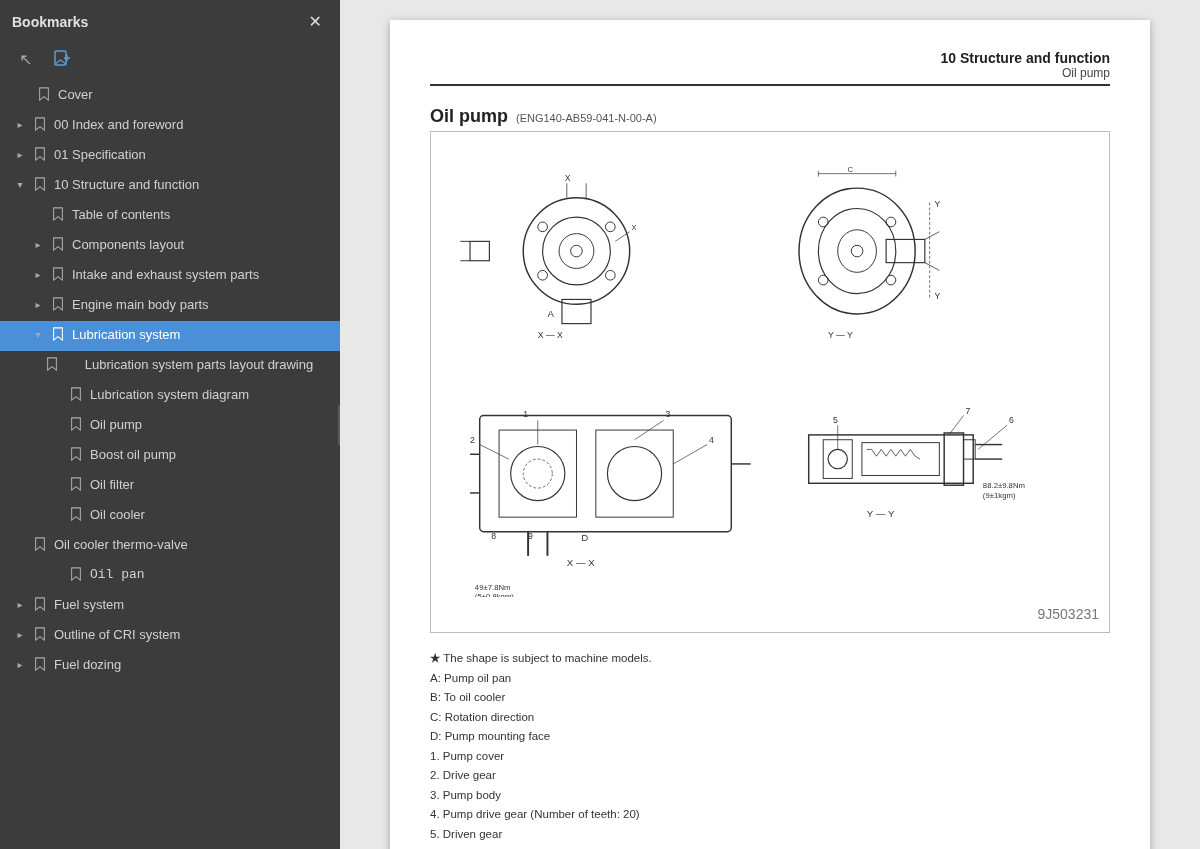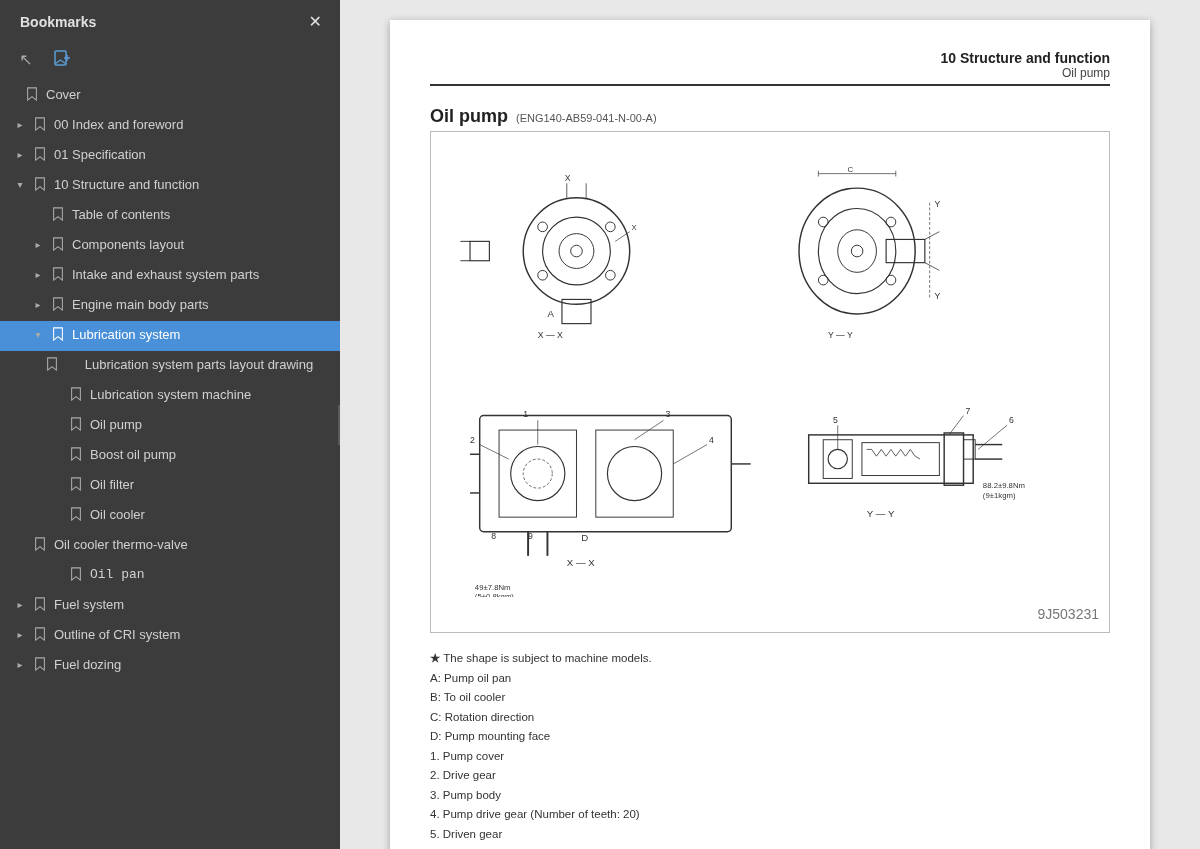--- a/index.html
+++ b/index.html
@@ -24,21 +24,20 @@
       justify-content: space-between;
       padding: 10px 12px 8px 12px;
       background: #3c3c3c;
       flex-shrink: 0;
     }
 
     #sidebar-title {
       font-size: 14px;
       font-weight: bold;
       color: #e0e0e0;
-      margin-left: 8px;
     }
 
     #sidebar-close-btn {
       background: none;
       border: none;
       color: #e0e0e0;
       font-size: 16px;
       cursor: pointer;
       padding: 2px 6px;
     }
@@ -265,21 +264,21 @@
         <rect x="2" y="1" width="11" height="14" rx="1" fill="none" stroke="#5b9bd5" stroke-width="1.5"></rect>
         <path d="M2 14 L7.5 10 L13 14" fill="none" stroke="#5b9bd5" stroke-width="1.2"></path>
         <line x1="14" y1="5" x2="14" y2="11" stroke="#5b9bd5" stroke-width="1.5"></line>
         <line x1="11" y1="8" x2="17" y2="8" stroke="#5b9bd5" stroke-width="1.5"></line>
       </svg>
     </div>
   </div>
 
   <div id="sidebar-tree">
 
-  <div class="tree-item" style="padding-left: 4px;">
+  <div class="tree-item" style="padding-left: 16px;">
         <span class="expand-btn"></span>
         <span class="bookmark-icon">
           <svg class="bookmark-svg" viewBox="0 0 12 16" fill="none" xmlns="http://www.w3.org/2000/svg">
       <path d="M1 1 H11 V15 L6 11 L1 15 Z" stroke="#aaa" stroke-width="1.2" fill="none"></path>
     </svg>
         </span>
         <span class="item-label">Cover</span>
       </div>
       <div class="tree-item" style="padding-left: 12px;">
         <span class="expand-btn">▸</span>
@@ -362,21 +361,21 @@
         </span>
         <span class="item-label">Lubrication system parts layout drawing</span>
       </div>
       <div class="tree-item" style="padding-left: 48px;">
         <span class="expand-btn"></span>
         <span class="bookmark-icon">
           <svg class="bookmark-svg" viewBox="0 0 12 16" fill="none" xmlns="http://www.w3.org/2000/svg">
       <path d="M1 1 H11 V15 L6 11 L1 15 Z" stroke="#aaa" stroke-width="1.2" fill="none"></path>
     </svg>
         </span>
-        <span class="item-label">Lubrication system machine</span>
+        <span class="item-label">Lubrication system diagram</span>
       </div>
       <div class="tree-item" style="padding-left: 48px;">
         <span class="expand-btn"></span>
         <span class="bookmark-icon">
           <svg class="bookmark-svg" viewBox="0 0 12 16" fill="none" xmlns="http://www.w3.org/2000/svg">
       <path d="M1 1 H11 V15 L6 11 L1 15 Z" stroke="#aaa" stroke-width="1.2" fill="none"></path>
     </svg>
         </span>
         <span class="item-label">Oil pump</span>
       </div>

